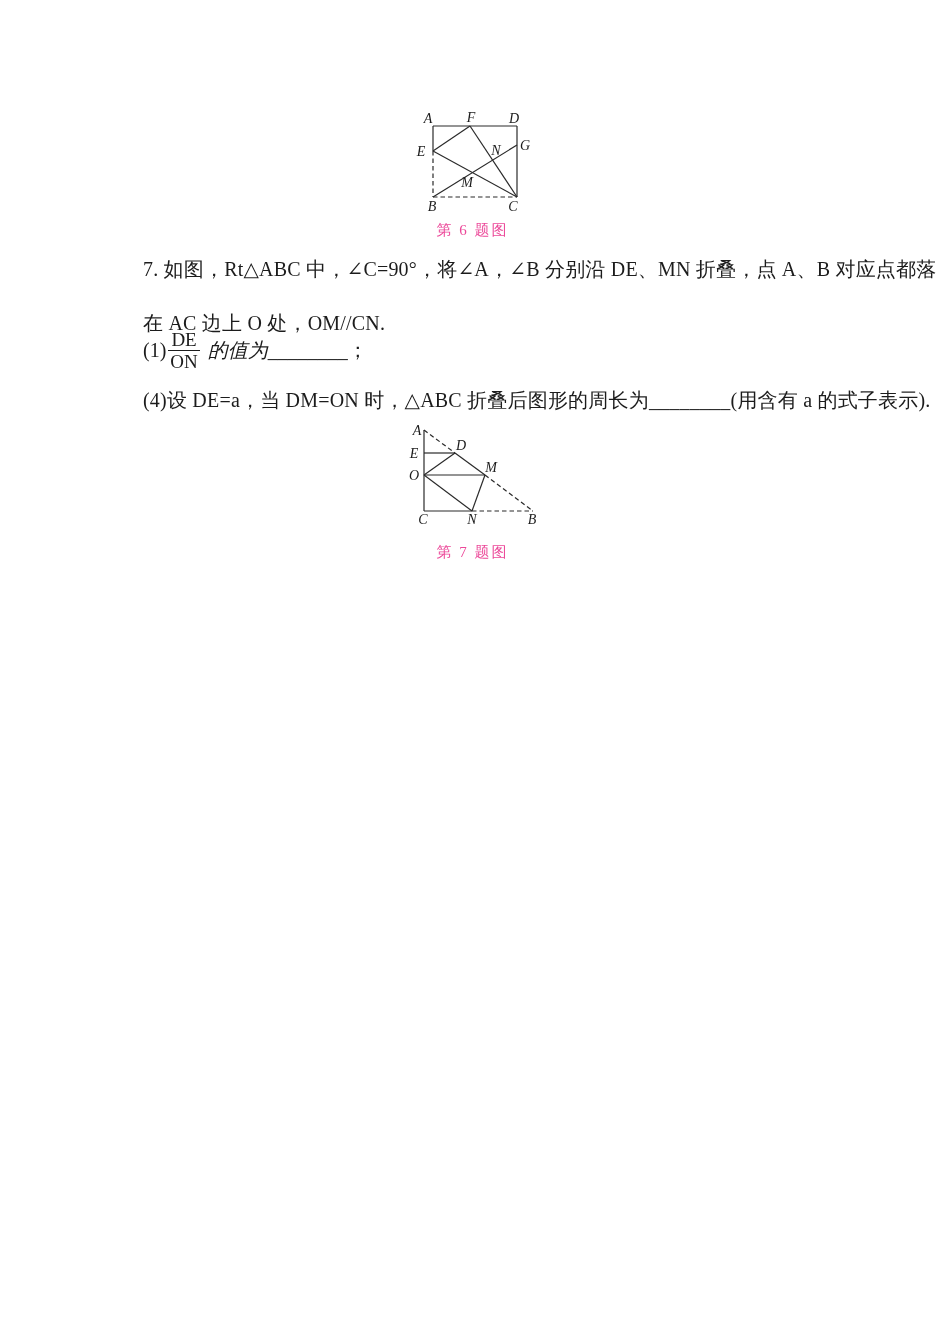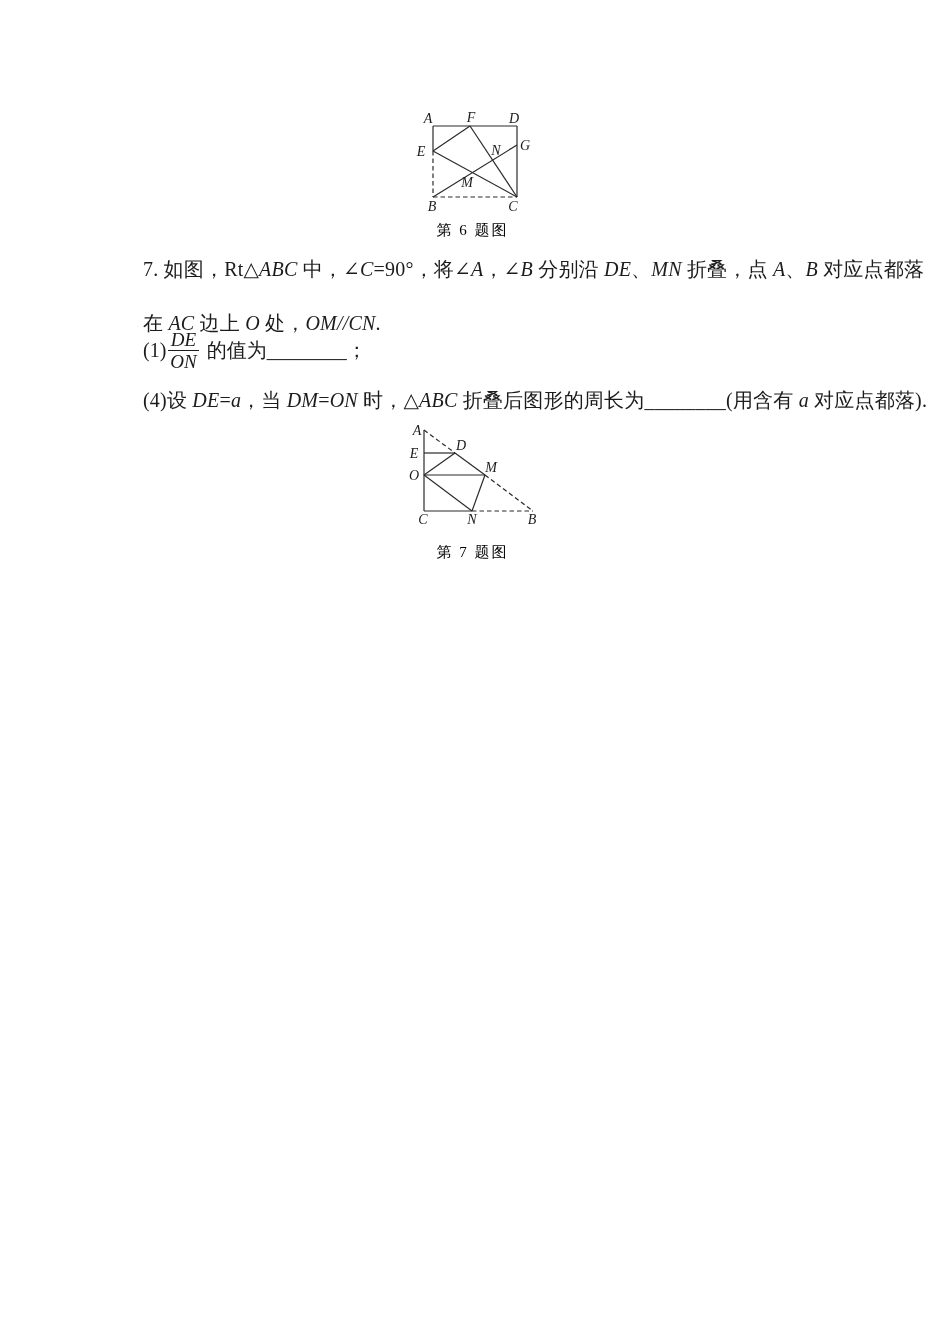--- a/index.html
+++ b/index.html
@@ -12,27 +12,27 @@
     overflow:hidden;
   }
   .abs{position:absolute;margin:0;}
   .textline{
     left:143px;
     font-size:20px;
     line-height:23px;
     white-space:nowrap;
     letter-spacing:0.2px;
   }
-  .it{font-style:italic;}
+  .it{}
   .fig{position:absolute;text-align:center;}
   .fig svg{display:block;}
   .caption{
     font-size:15px;
     letter-spacing:2px;
-    color:#000000;
+    color:#ec4899;
     white-space:nowrap;
   }
   #fig6{left:405px;top:106px;width:135px;}
   #fig6 .caption{margin-top:3px;}
   #fig7{left:395px;top:420px;width:155px;}
   #fig7 .caption{margin-top:18px;}
   svg .ln{stroke:#2a2a2a;stroke-width:1.2;fill:none;}
   svg .dash{stroke-dasharray:4.5 3;}
   svg text{
     font-family:"Liberation Serif","DejaVu Serif",serif;
@@ -44,21 +44,21 @@
     left:143px;top:330px;
     display:flex;align-items:center;
     font-size:20px;
   }
   .frac{
     display:inline-flex;flex-direction:column;align-items:center;
     font-size:19px;line-height:17px;margin-left:1px;
   }
   .frac .num{border-bottom:1.4px solid #1c1c1c;padding:1px 3px 2px;}
   .frac .den{padding:2px 3px 0;}
-  .after-frac{margin-left:7px;}
+  .after-frac{margin-left:7px;font-style:italic;}
 </style>
 </head>
 <body>
 
 <div class="fig" id="fig6">
   <svg width="135" height="112" viewBox="0 0 135 112">
 
     <line class="ln" x1="28" y1="20" x2="112" y2="20"></line>
     <line class="ln" x1="112" y1="20" x2="112" y2="91"></line>
     <line class="ln" x1="28" y1="20" x2="28" y2="45"></line>
@@ -91,21 +91,21 @@
   <span>(1)</span>
     <span class="frac">
       <span class="num it">DE</span>
       <span class="den it">ON</span>
     </span>
     <span class="after-frac">的值为</span>
     <span>________</span>
     <span>；</span>
 </div>
 
-<p class="abs textline" style="top:389px;"><span>(4)设 </span><span class="it">DE</span><span>=</span><span class="it">a</span><span>，当 </span><span class="it">DM</span><span>=</span><span class="it">ON</span><span> 时，△</span><span class="it">ABC</span><span> 折叠后图形的周长为</span><span>________</span><span>(用含有 </span><span class="it">a</span><span> 对应点都落).</span></p>
+<p class="abs textline" style="top:389px;"><span>(4)设 </span><span class="it">DE</span><span>=</span><span class="it">a</span><span>，当 </span><span class="it">DM</span><span>=</span><span class="it">ON</span><span> 时，△</span><span class="it">ABC</span><span> 折叠后图形的周长为</span><span>________</span><span>(用含有 </span><span class="it">a</span><span> 的式子表示).</span></p>
 
 <div class="fig" id="fig7">
   <svg width="155" height="105" viewBox="0 0 155 105">
 
     <line class="ln" x1="29" y1="10" x2="29" y2="91"></line>
     <line class="ln" x1="29" y1="91" x2="77" y2="91"></line>
     <line class="ln dash" x1="77" y1="91" x2="138" y2="91"></line>
     <line class="ln dash" x1="29" y1="10" x2="60" y2="33"></line>
     <line class="ln" x1="60" y1="33" x2="90" y2="55"></line>
     <line class="ln dash" x1="90" y1="55" x2="138" y2="91"></line>

